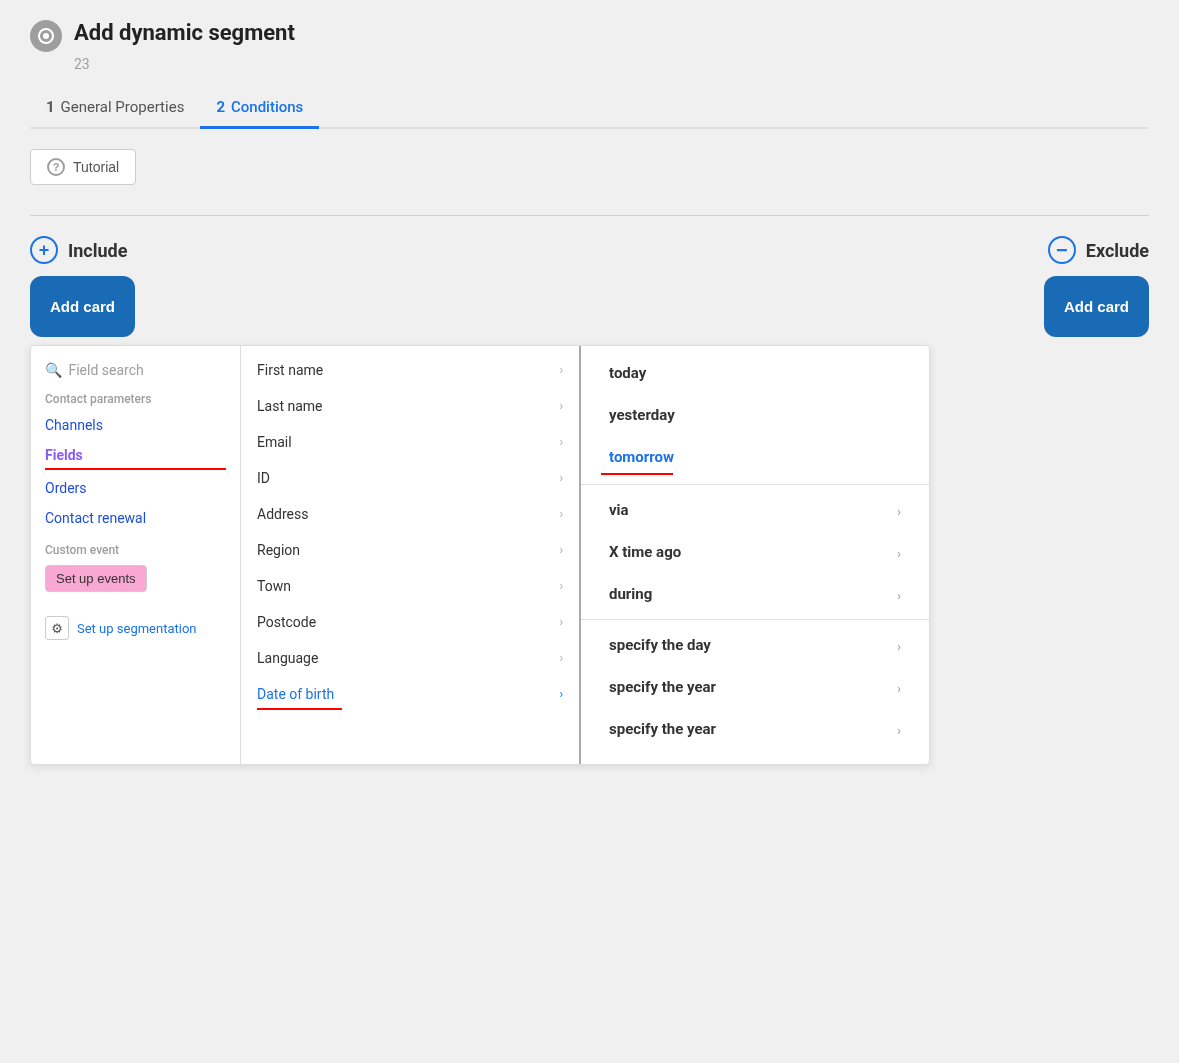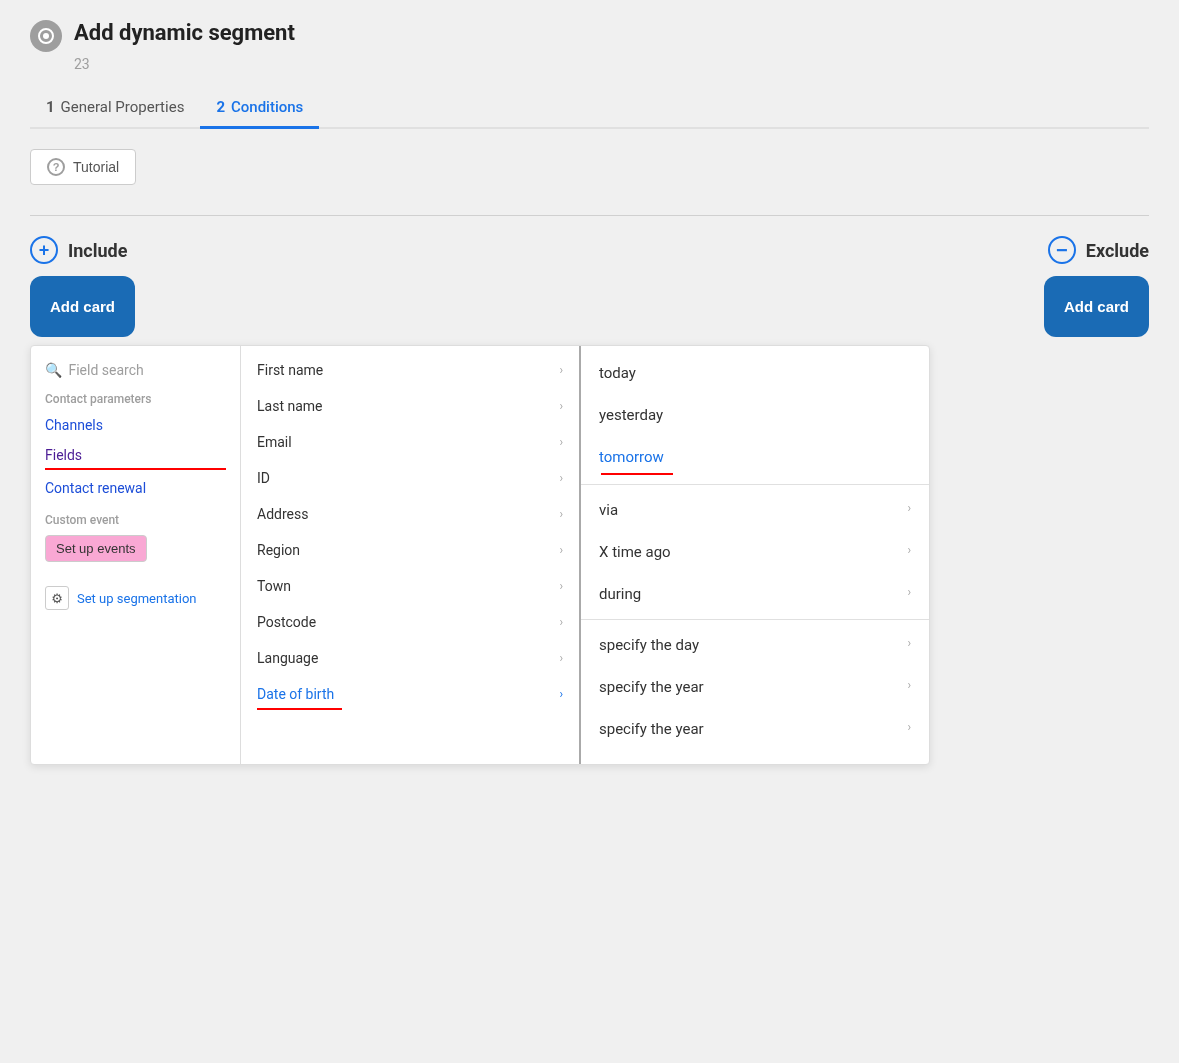--- a/index.html
+++ b/index.html
@@ -291,26 +291,27 @@
     }
 
     
     .col-options {
       flex: 1;
       padding: 6px 0;
     }
 
     .option-item {
       display: flex;
-      align-items: flex-start;
+      align-items: flex-end;
       justify-content: space-between;
-      padding: 12px 18px;
+      padding: 12px 28px;
       cursor: pointer;
       color: #333;
       font-size: 15px;
+      font-weight: bold;
     }
 
     .option-divider {
       border: none;
       border-top: 1px solid #e0e0e0;
       margin: 4px 0;
     }
 
     .right-include-exclude {
       display: flex;
@@ -376,24 +377,25 @@
   <div class="dropdown-panel">
 
     <div class="col-categories">
       <div class="search-row">
         <span class="search-icon-small">🔍</span>
         <span style="color:#9e9e9e;">Field search</span>
       </div>
       <div class="category-group-label">Contact parameters</div>
 
       <div class="category-item">Channels</div>
-      <div class="category-item active-red" style="color:#4c1d95; padding-bottom: 10px; position: relative;">
+      <div class="category-item active-red" style="color:#8b5cf6; padding-bottom: 10px; position: relative; font-weight: bold;">
         <span>Fields</span>
         <div style="position:absolute; bottom: 3px; left:14px; width: 42px; height:2px; background:red;"></div>
       </div>
+      <div class="category-item">Orders</div>
       <div class="category-item">Contact renewal</div>
 
       <div class="custom-event-label">Custom event</div>
       <button class="setup-events-btn">Set up events</button>
 
       <div class="setup-segmentation">
         <div class="gear-icon-box">⚙</div>
         <span>Set up segmentation</span>
       </div>
     </div>

